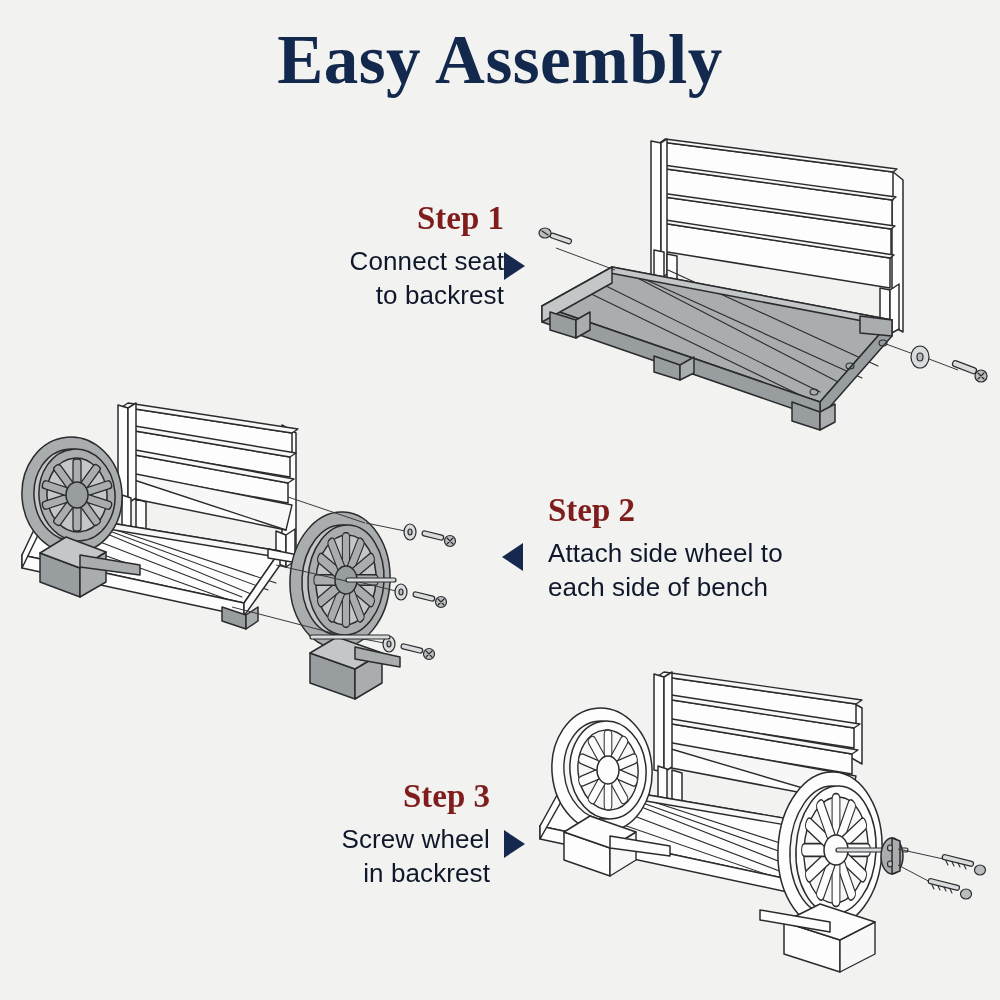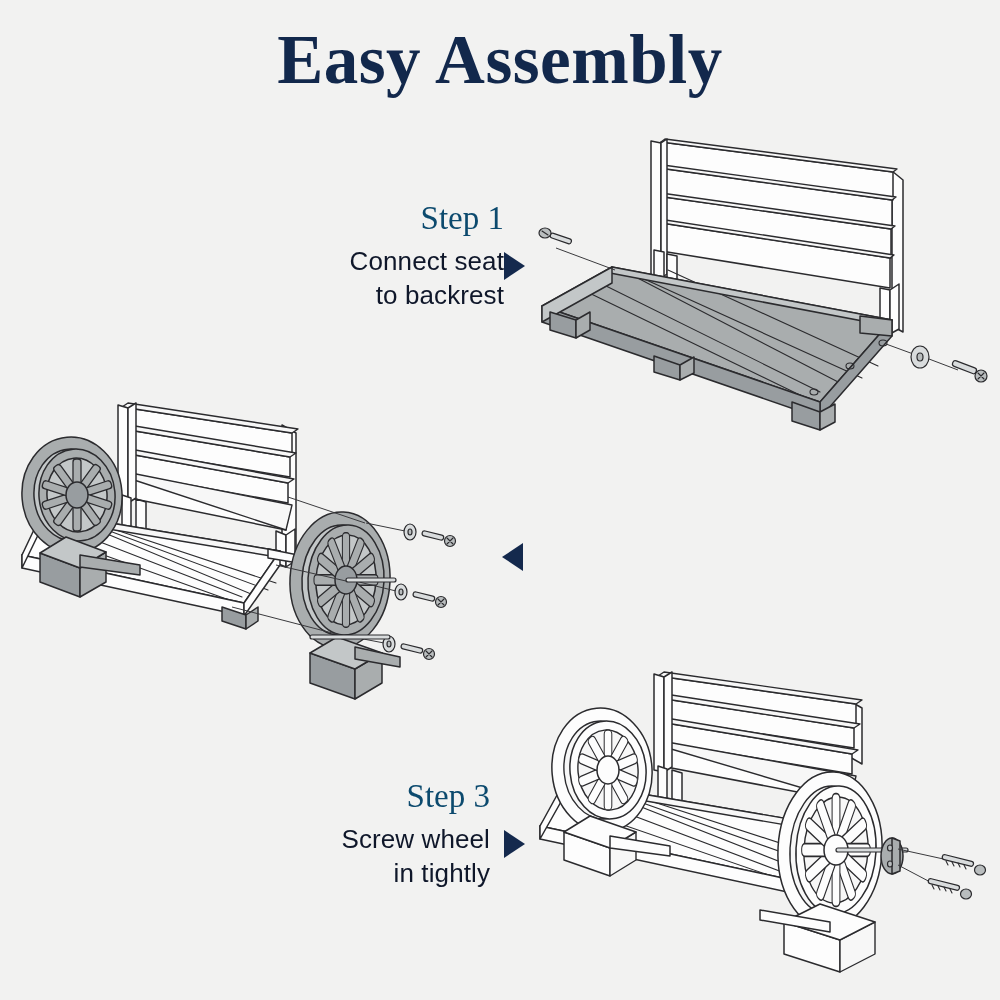--- a/index.html
+++ b/index.html
@@ -19,23 +19,23 @@
     font-weight:700;
     font-size:69px;
     letter-spacing:0.5px;
     color:#12284c;
     line-height:1.0;
   }
 
   .step-block{position:absolute;}
   .step-head{
     font-family:"Liberation Serif", serif;
-    font-weight:400;
+    font-weight:700;
     font-size:33px;
-    color:#0c4a6e;
+    color:#7f1d1d;
     line-height:1.15;
     margin-bottom:6px;
   }
   .step-body{
     font-family:"Liberation Sans", sans-serif;
     font-weight:300;
     font-size:26px;
     color:#0f172a;
     line-height:1.32;
     letter-spacing:0.1px;
@@ -388,22 +388,27 @@
     </g>
   </svg>
 
   <div class="step-block step1">
     <div class="step-head">Step 1</div>
     <div class="step-body">Connect seat</div>
     <div class="step-body">to backrest</div>
   </div>
   <div class="tri tri-right tri1"></div>
 
+  <div class="step-block step2">
+    <div class="step-head">Step 2</div>
+    <div class="step-body">Attach side wheel to</div>
+    <div class="step-body">each side of bench</div>
+  </div>
   <div class="tri tri-left tri2"></div>
 
   <div class="step-block step3">
     <div class="step-head">Step 3</div>
     <div class="step-body">Screw wheel</div>
-    <div class="step-body">in tightly</div>
+    <div class="step-body">in backrest</div>
   </div>
   <div class="tri tri-right tri3"></div>
 
 </div>
 
 </body></html>

